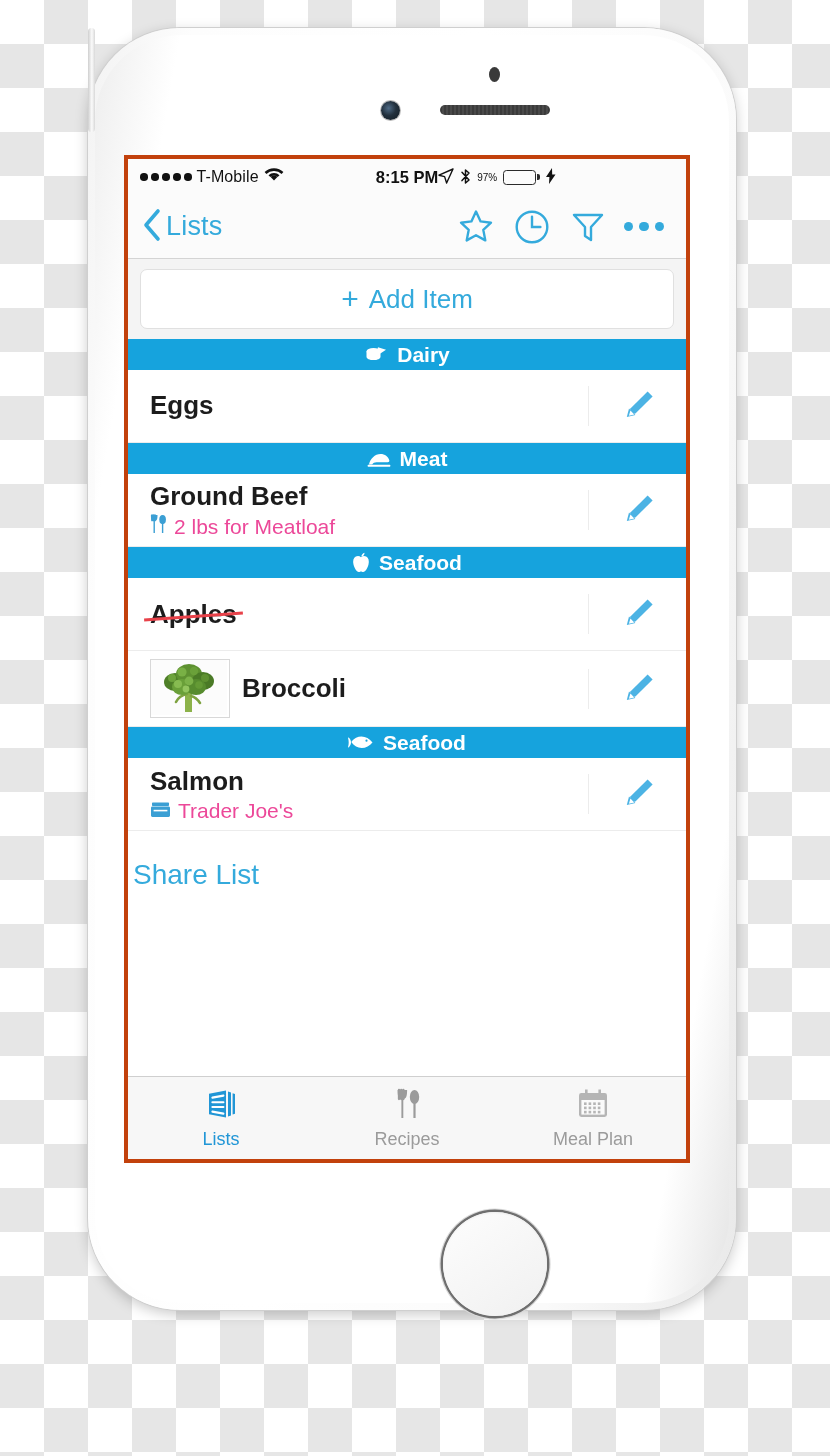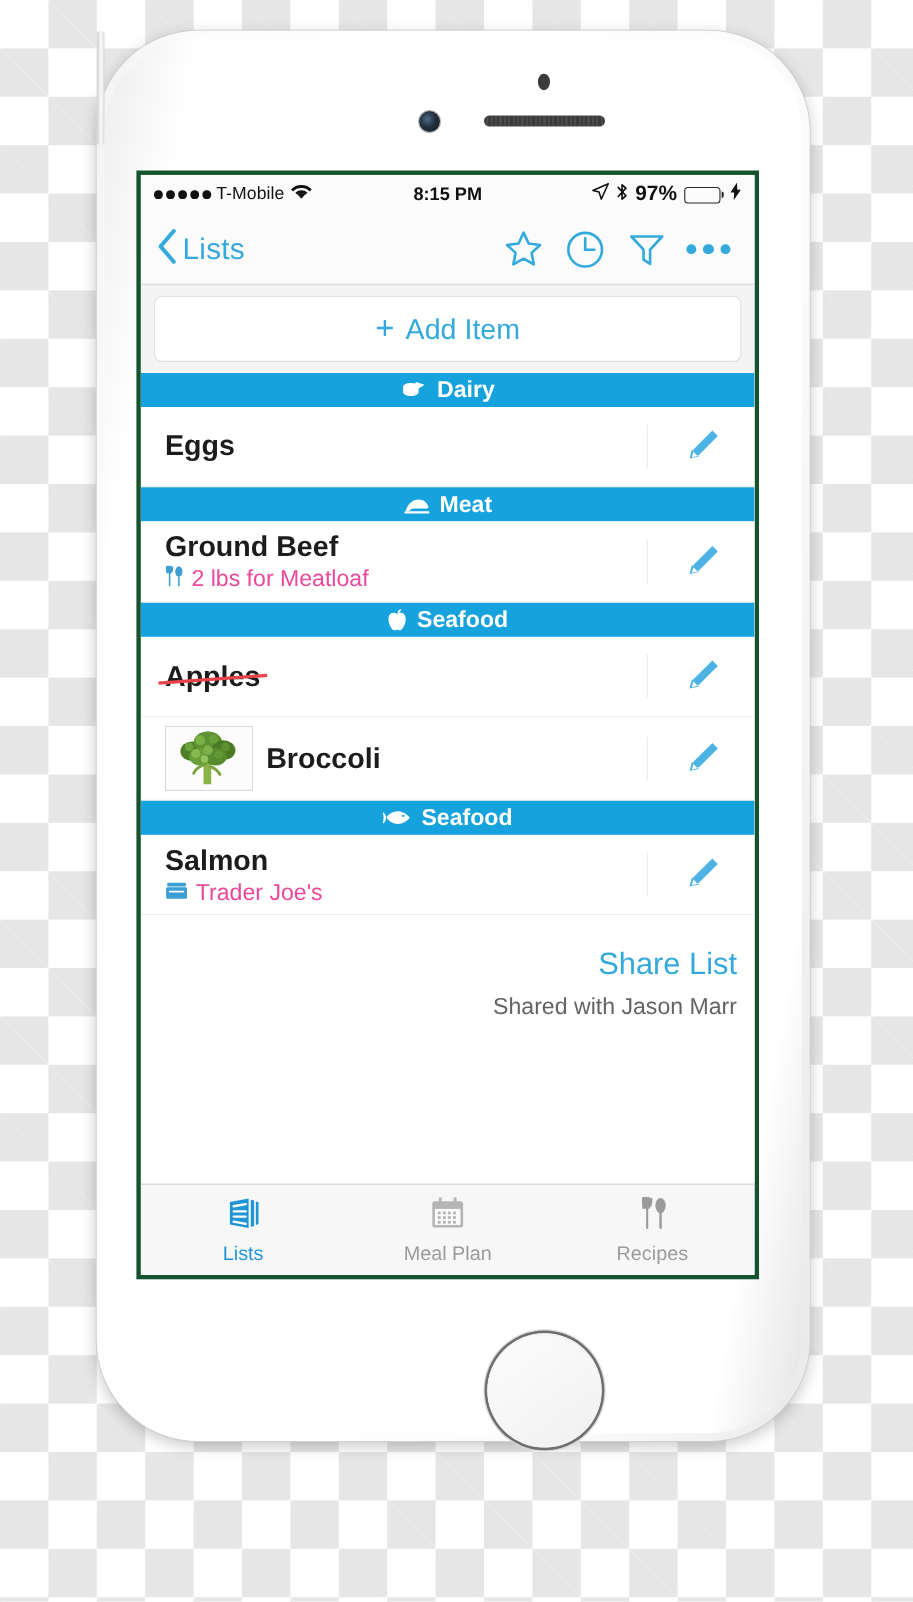--- a/index.html
+++ b/index.html
@@ -41,33 +41,33 @@
      background:repeating-linear-gradient(90deg,#3b3b3b 0 2px,#4a4a4a 2px 4px);}
 
   
   #home-button{position:absolute;left:355px;top:1184px;width:104px;height:104px;border-radius:50%;
      background:linear-gradient(145deg,#fdfdfd,#f0f0f0);
      box-shadow:0 0 0 2.4px #6f6f6f, 0 0 0 3.6px #d9d9d9, inset 0 1px 2px rgba(0,0,0,.05);}
 
   
   #screen{
     position:absolute;left:124px;top:155px;width:566px;height:1008px;
-    background:#ffffff;border:4px solid #14532d;box-sizing:border-box;overflow:hidden;
+    background:#ffffff;border:4px solid #c2410c;box-sizing:border-box;overflow:hidden;
     display:flex;flex-direction:column;
   }
 
   
   #status-bar{height:36px;min-height:36px;background:#fbfbfb;display:flex;align-items:center;
      padding:0 12px;box-sizing:border-box;font-size:17px;font-weight:bold;color:#111;}
   #status-left{display:flex;align-items:center;gap:5px;flex:1;}
   .sig-dots{display:flex;gap:3.5px;align-items:center;}
   .sig-dots i{width:7.5px;height:7.5px;border-radius:50%;background:#111;display:block;}
   #carrier{font-size:16px;font-weight:normal;letter-spacing:.1px;}
   #status-center{flex:0 0 auto;font-size:16.5px;font-weight:bold;}
-  #status-right{flex:1;display:flex;align-items:center;justify-content:flex-end;gap:6px;font-size:19px;font-weight:bold;}
+  #status-right{flex:1;display:flex;align-items:center;gap:6px;font-size:10px;font-weight:normal;}
   #battery-shell{width:33px;height:15px;border:1.6px solid #2a2a2a;border-radius:3.5px;padding:1.5px;box-sizing:border-box;}
   #battery-fill{height:100%;background:#4cd964;border-radius:1.5px;}
   #battery-nub{width:2.5px;height:6px;background:#2a2a2a;border-radius:0 2px 2px 0;margin-left:1px;}
 
   
   #nav-bar{height:64px;min-height:64px;background:#fbfbfb;border-bottom:1px solid #d4d4d4;
      display:flex;align-items:center;padding:0 14px;box-sizing:border-box;}
   #back-button{display:flex;align-items:center;gap:4px;color:#34aadc;flex:1;cursor:pointer;}
   #back-label{font-size:27px;letter-spacing:.2px;}
   .nav-icon{width:56px;display:flex;align-items:center;justify-content:center;cursor:pointer;}
@@ -94,21 +94,21 @@
   .item-title.struck{position:relative;display:inline-block;}
   .item-title.struck:after{content:"";position:absolute;left:-6px;right:-6px;top:52%;height:3px;
      background:#e8424a;transform:rotate(-4deg);}
   .item-sub{font-size:21px;color:#ec4899;display:flex;align-items:center;gap:7px;line-height:1.1;}
   .item-edit{width:97px;min-width:97px;border-left:1px solid #ececec;display:flex;align-items:center;
      justify-content:center;cursor:pointer;}
   .thumb{width:78px;height:57px;border:1px solid #d8d8d8;background:#fff;overflow:hidden;flex:0 0 auto;}
   .thumb svg{display:block;}
 
   
-  #share-block{padding:26px 16px 0;text-align:right;background:#fff;}
+  #share-block{padding:26px 5px 0;text-align:left;background:#fff;}
   #share-list-link{color:#34aadc;font-size:28px;cursor:pointer;line-height:1.3;}
   #shared-with-text{color:#636363;font-size:21px;margin-top:9px;}
   #list-filler{flex:1;background:#fff;}
 
   
   #tab-bar{height:82px;min-height:82px;background:#f7f7f7;border-top:1px solid #cfcfcf;display:flex;}
   .tab{flex:1;display:flex;flex-direction:column;align-items:center;justify-content:center;gap:4px;cursor:pointer;}
   .tab-label{font-size:18px;}
   .tab.active .tab-label{color:#2196d6;}
   .tab.inactive .tab-label{color:#9b9b9b;}
@@ -369,36 +369,46 @@
         <svg width="40" height="40" viewBox="0 0 40 40">
             <path d="M29.6 5.4l5 5-17.2 17.2-6.4 1.4 1.4-6.4z" fill="#4cb3e4"></path>
             <path d="M11 22.6l6.4 6.4-8.6 1.9z" fill="#4cb3e4"></path>
             <path d="M12.4 24.6l3.9 3.9-5.4 1.2z" fill="#fff"></path>
           </svg>
       </div>
     </div>
 
     <div id="share-block">
       <div id="share-list-link">Share List</div>
-      <div id="shared-with-text">Shared with Jason Marr</div>
     </div>
     <div id="list-filler"></div>
   </div>
 
   <div id="tab-bar">
     <div class="tab active">
       <span>
         <svg width="34" height="34" viewBox="0 0 34 34">
             <path d="M5 6.8l17-3.2v26.8L5 27.2z" fill="#2196d6"></path>
             <path d="M24 4.6l3 .8v23.2l-3 .8z" fill="#2196d6"></path>
             <path d="M28.6 6.2l2.4.8v19.8l-2.4.8z" fill="#2196d6"></path>
             <path d="M8.4 10.6l11-2M8.4 15.3h11M8.4 20h11M8.4 24.6l11 2" stroke="#fff" stroke-width="2.1" stroke-linecap="round"></path>
           </svg>
       </span>
       <span class="tab-label">Lists</span>
+    </div>
+    <div class="tab inactive">
+      <span>
+        <svg width="34" height="34" viewBox="0 0 34 34">
+            <path d="M9 3v9M13.4 3v9M11.2 3v9" stroke="#9b9b9b" stroke-width="2.3" stroke-linecap="round"></path>
+            <path d="M7.6 3c0 6.4.8 8.6 3.8 9V31h1.9V12c3-.4 3.8-2.6 3.8-9" fill="#9b9b9b"></path>
+            <ellipse cx="24.5" cy="10" rx="4.7" ry="7" fill="#9b9b9b"></ellipse>
+            <path d="M23.4 16h2.2v15h-2.2z" fill="#9b9b9b"></path>
+          </svg>
+      </span>
+      <span class="tab-label">Recipes</span>
     </div>
     <div class="tab inactive">
       <span>
         <svg width="34" height="34" viewBox="0 0 34 34">
             <rect x="3" y="6" width="28" height="24" rx="2.4" fill="#b5b5b5"></rect>
             <rect x="5.4" y="13" width="23.2" height="14.6" fill="#fafafa"></rect>
             <path d="M9 2.6h2.6v6H9zM22.4 2.6H25v6h-2.6z" fill="#b5b5b5"></path>
             <g fill="#b5b5b5">
               <rect x="8" y="15.4" width="2.6" height="2.6"></rect>
               <rect x="12.6" y="15.4" width="2.6" height="2.6"></rect>
@@ -410,26 +420,15 @@
               <rect x="21.8" y="19.6" width="2.6" height="2.6"></rect>
               <rect x="8" y="23.8" width="2.6" height="2.6"></rect>
               <rect x="12.6" y="23.8" width="2.6" height="2.6"></rect>
               <rect x="17.2" y="23.8" width="2.6" height="2.6"></rect>
               <rect x="21.8" y="23.8" width="2.6" height="2.6"></rect>
             </g>
           </svg>
       </span>
       <span class="tab-label">Meal Plan</span>
     </div>
-    <div class="tab inactive">
-      <span>
-        <svg width="34" height="34" viewBox="0 0 34 34">
-            <path d="M9 3v9M13.4 3v9M11.2 3v9" stroke="#9b9b9b" stroke-width="2.3" stroke-linecap="round"></path>
-            <path d="M7.6 3c0 6.4.8 8.6 3.8 9V31h1.9V12c3-.4 3.8-2.6 3.8-9" fill="#9b9b9b"></path>
-            <ellipse cx="24.5" cy="10" rx="4.7" ry="7" fill="#9b9b9b"></ellipse>
-            <path d="M23.4 16h2.2v15h-2.2z" fill="#9b9b9b"></path>
-          </svg>
-      </span>
-      <span class="tab-label">Recipes</span>
-    </div>
   </div>
 
 </div>
 
 </body></html>

